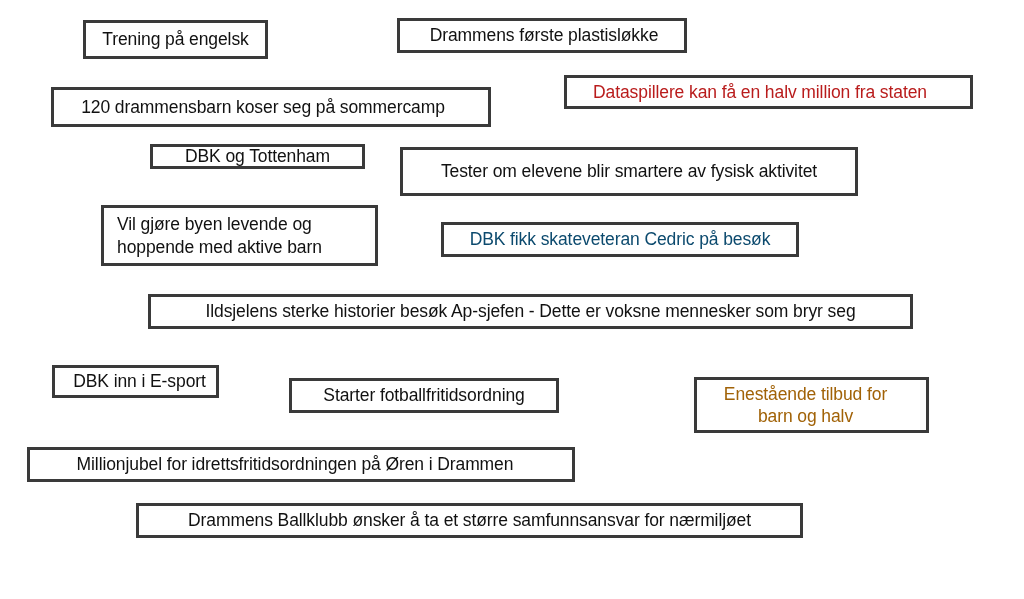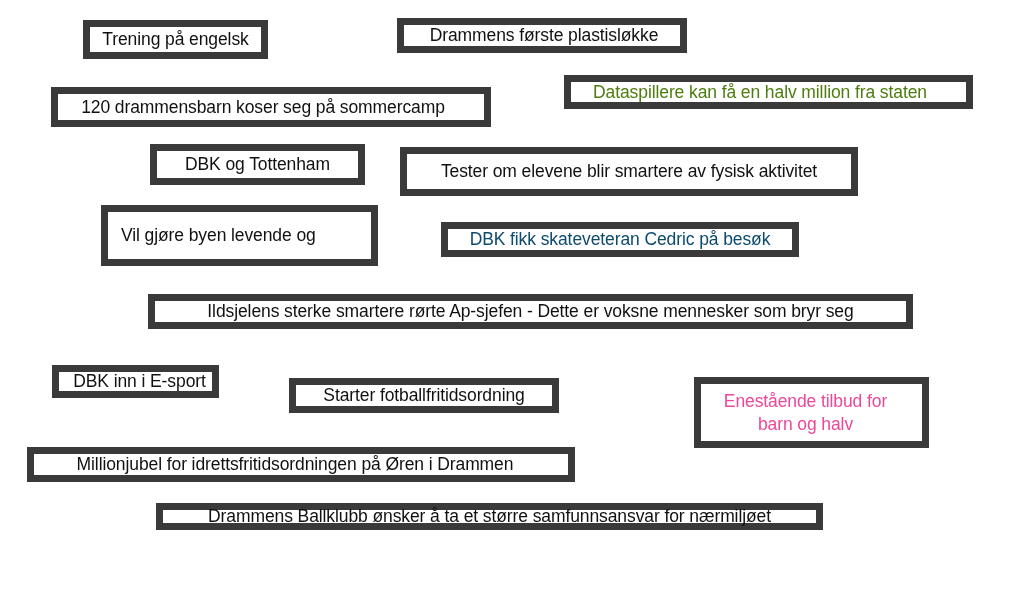--- a/index.html
+++ b/index.html
@@ -17,21 +17,21 @@
   #canvas {
     position: relative;
     width: 1024px;
     height: 599px;
     background: #ffffff;
   }
   .headline-box {
     position: absolute;
     box-sizing: border-box;
     background: #ffffff;
-    border: 7px solid #ef4444;
+    border: 3px solid #ef4444;
     color: #111111;
     font-family: "Liberation Sans", sans-serif;
     font-weight: 400;
     display: flex;
     flex-direction: column;
     justify-content: center;
     white-space: nowrap;
     letter-spacing: -0.1px;
   }
   .headline-box .line {
@@ -53,47 +53,48 @@
 <div id="canvas" style="background: rgb(255, 255, 255); width: 1024px; height: 599px;">
     <div class="headline-box align-center" style="left: 83px; top: 20px; width: 185px; height: 39px; font-size: 17.5px; padding-left: 12px; padding-right: 12px; border-color: rgb(58, 58, 58); color: rgb(17, 17, 17);">
       <span class="line">Trening på engelsk</span>
     </div>
     <div class="headline-box align-center" style="left: 397px; top: 18px; width: 290px; height: 35px; font-size: 17.5px; padding-left: 16px; padding-right: 12px; border-color: rgb(58, 58, 58); color: rgb(17, 17, 17);">
       <span class="line">Drammens første plastisløkke</span>
     </div>
     <div class="headline-box align-center" style="left: 51px; top: 87px; width: 440px; height: 40px; font-size: 17.5px; padding-left: 12px; padding-right: 28px; border-color: rgb(58, 58, 58); color: rgb(17, 17, 17);">
       <span class="line">120 drammensbarn koser seg på sommercamp</span>
     </div>
-    <div class="headline-box align-center" style="left: 564px; top: 75px; width: 409px; height: 34px; font-size: 17.5px; padding-left: 12px; padding-right: 29px; border-color: rgb(58, 58, 58); color: #4d7c0f;">
+    <div class="headline-box align-center" style="left: 564px; top: 75px; width: 409px; height: 34px; font-size: 17.5px; padding-left: 12px; padding-right: 29px; border-color: rgb(58, 58, 58); color: #b91c1c;">
       <span class="line">Dataspillere kan få en halv million fra staten</span>
     </div>
-    <div class="headline-box align-center" style="left: 150px; top: 144px; width: 215px; height: 41px; font-size: 17.5px; padding-left: 12px; padding-right: 12px; border-color: rgb(58, 58, 58); color: rgb(17, 17, 17);">
+    <div class="headline-box align-center" style="left: 150px; top: 144px; width: 215px; height: 25px; font-size: 17.5px; padding-left: 12px; padding-right: 12px; border-color: rgb(58, 58, 58); color: rgb(17, 17, 17);">
       <span class="line">DBK og Tottenham</span>
     </div>
     <div class="headline-box align-center" style="left: 400px; top: 147px; width: 458px; height: 49px; font-size: 17.5px; padding-left: 12px; padding-right: 12px; border-color: rgb(58, 58, 58); color: rgb(17, 17, 17);">
       <span class="line">Tester om elevene blir smartere av fysisk aktivitet</span>
     </div>
     <div class="headline-box align-left" style="left: 101px; top: 205px; width: 277px; height: 61px; font-size: 17.5px; padding-left: 13px; padding-right: 11px; border-color: rgb(58, 58, 58); color: rgb(17, 17, 17);">
       <span class="line">Vil gjøre byen levende og</span>
+      <span class="line">hoppende med aktive barn</span>
     </div>
     <div class="headline-box align-center" style="left: 441px; top: 222px; width: 358px; height: 35px; font-size: 17.5px; padding-left: 12px; padding-right: 12px; border-color: rgb(58, 58, 58); color: #0c4a6e;">
       <span class="line">DBK fikk skateveteran Cedric på besøk</span>
     </div>
     <div class="headline-box align-center" style="left: 148px; top: 294px; width: 765px; height: 35px; font-size: 17.5px; padding-left: 12px; padding-right: 12px; border-color: rgb(58, 58, 58); color: rgb(17, 17, 17);">
-      <span class="line">Ildsjelens sterke smartere rørte Ap-sjefen - Dette er voksne mennesker som bryr seg</span>
+      <span class="line">Ildsjelens sterke historier besøk Ap-sjefen - Dette er voksne mennesker som bryr seg</span>
     </div>
     <div class="headline-box align-center" style="left: 52px; top: 365px; width: 167px; height: 33px; font-size: 17.5px; padding-left: 12px; padding-right: 4px; border-color: rgb(58, 58, 58); color: rgb(17, 17, 17);">
       <span class="line">DBK inn i E-sport</span>
     </div>
     <div class="headline-box align-center" style="left: 289px; top: 378px; width: 270px; height: 35px; font-size: 17.5px; padding-left: 12px; padding-right: 12px; border-color: rgb(58, 58, 58); color: rgb(17, 17, 17);">
       <span class="line">Starter fotballfritidsordning</span>
     </div>
-    <div class="headline-box align-center" style="left: 694px; top: 377px; width: 235px; height: 71px; font-size: 17.5px; padding-left: 0; padding-right: 12px; border-color: rgb(58, 58, 58); color: #ec4899;">
+    <div class="headline-box align-center" style="left: 694px; top: 377px; width: 235px; height: 56px; font-size: 17.5px; padding-left: 0; padding-right: 12px; border-color: rgb(58, 58, 58); color: #a16207;">
       <span class="line">Enestående tilbud for</span>
       <span class="line">barn og halv</span>
     </div>
     <div class="headline-box align-center" style="left: 27px; top: 447px; width: 548px; height: 35px; font-size: 17.5px; padding-left: 12px; padding-right: 24px; border-color: rgb(58, 58, 58); color: rgb(17, 17, 17);">
       <span class="line">Millionjubel for idrettsfritidsordningen på Øren i Drammen</span>
     </div>
-    <div class="headline-box align-center" style="left: 136px; top: 503px; width: 667px; height: 27px; font-size: 17.5px; padding-left: 12px; padding-right: 12px; border-color: rgb(58, 58, 58); color: rgb(17, 17, 17); margin-left: 20px;">
+    <div class="headline-box align-center" style="left: 136px; top: 503px; width: 667px; height: 35px; font-size: 17.5px; padding-left: 12px; padding-right: 12px; border-color: rgb(58, 58, 58); color: rgb(17, 17, 17);">
       <span class="line">Drammens Ballklubb ønsker å ta et større samfunnsansvar for nærmiljøet</span>
     </div>
   </div>
 
 </body></html>

